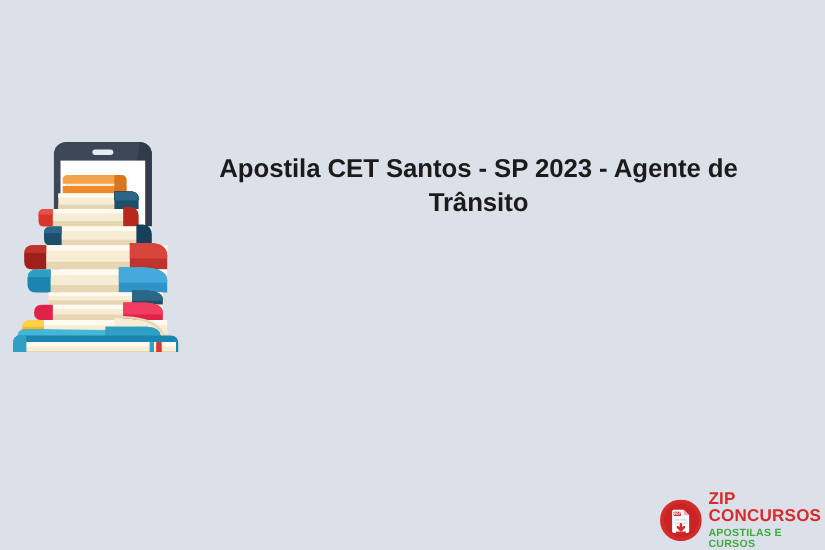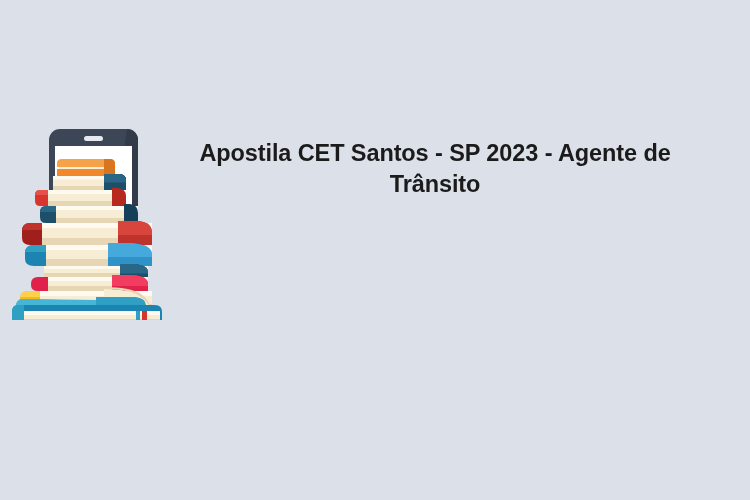--- a/index.html
+++ b/index.html
@@ -202,14 +202,32 @@
         <path d="M4 213 h156 v3 h-156 z" fill="#2fa0c4"></path>
         <rect x="128" y="203" width="4" height="13" fill="#2fa0c4"></rect>
         <rect x="134" y="203" width="5" height="13" fill="#d8352f"></rect>
       </g>
 
     </svg>
   </div>
 
   <h1 id="product-title">Apostila CET Santos - SP 2023 - Agente de Trânsito</h1>
 
+  <div id="brand-logo">
+    <svg id="brand-mark" viewBox="0 0 38 38" xmlns="http://www.w3.org/2000/svg">
+      <circle cx="19" cy="19" r="19" fill="#d62b2b"></circle>
+      <circle cx="19" cy="19" r="15.5" fill="#c72424"></circle>
+      <path d="M11 9.5 h10.5 l5 5 v14.5 a1.6 1.6 0 0 1 -1.6 1.6 h-12.3 a1.6 1.6 0 0 1 -1.6 -1.6 v-17.9 a1.6 1.6 0 0 1 1.6 -1.6 z" fill="#ffffff"></path>
+      <path d="M21.5 9.5 l5 5 h-5 z" fill="#e8b9b9"></path>
+      <rect x="12.4" y="11.2" width="6.6" height="4" rx="0.6" fill="#d62b2b"></rect>
+      <text x="15.7" y="14.5" font-family="Liberation Sans, sans-serif" font-size="3.3" font-weight="700" fill="#ffffff" text-anchor="middle">PDF</text>
+      <rect x="13.5" y="17.5" width="11" height="2" fill="#e0e4ea"></rect>
+      <rect x="13.5" y="20.8" width="11" height="2" fill="#e0e4ea"></rect>
+      <path d="M19 22.5 l0 4.2 M16.2 25.2 L19 28.2 L21.8 25.2" stroke="#d62b2b" stroke-width="2.2" fill="none" stroke-linecap="round" stroke-linejoin="round"></path>
+      <rect x="14.5" y="29.2" width="9" height="1.8" fill="#d62b2b"></rect>
+    </svg>
+    <div id="brand-text">
+      <span id="brand-name">ZIP CONCURSOS</span>
+      <span id="brand-tagline">APOSTILAS E CURSOS</span>
+    </div>
+  </div>
 
 </div>
 
 </body></html>

